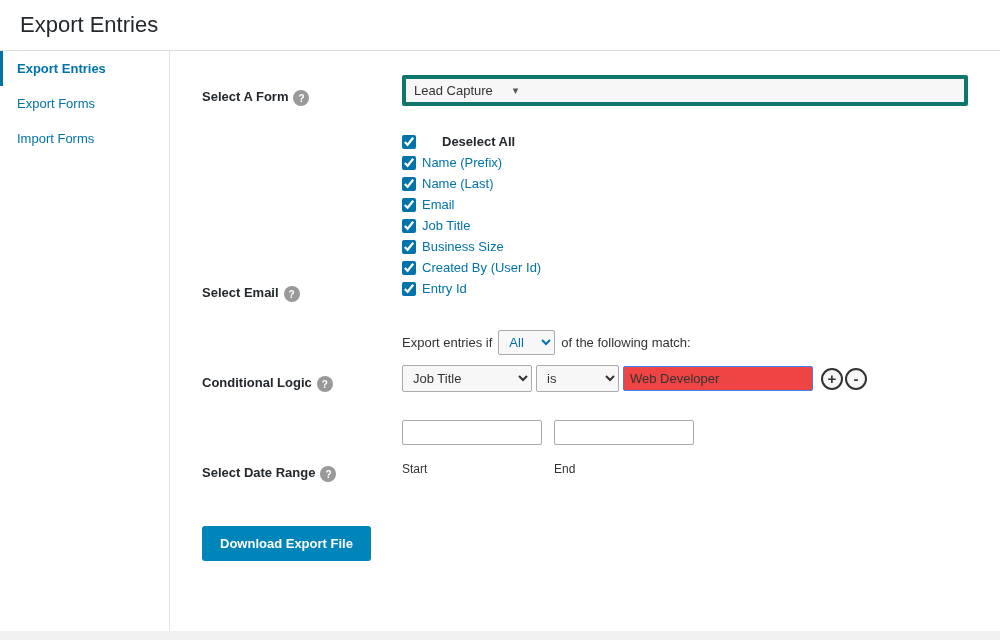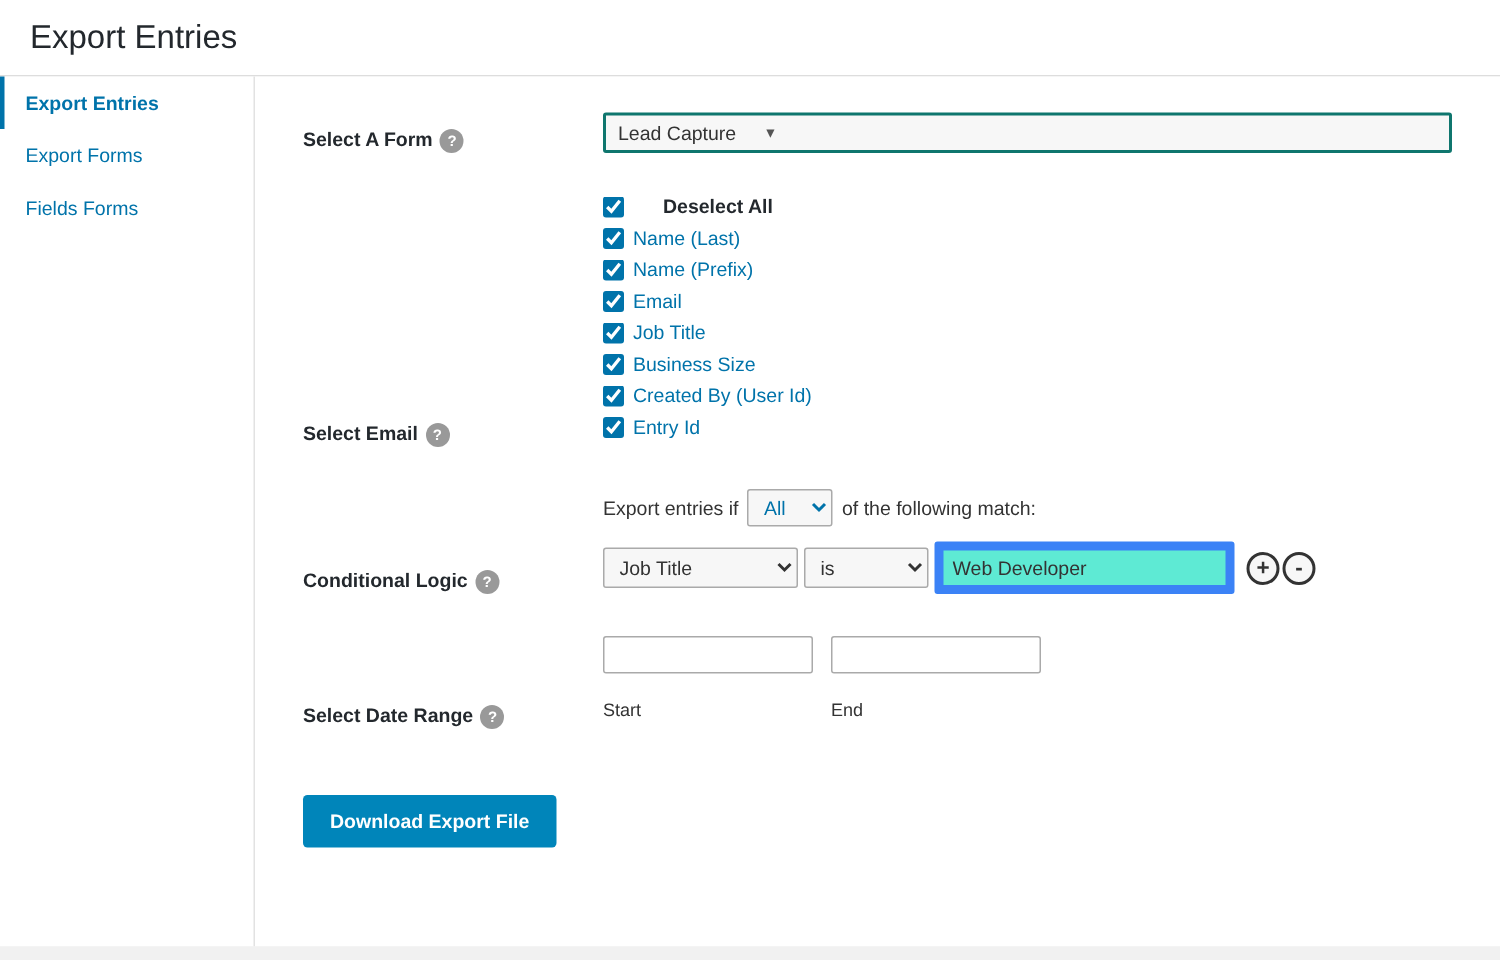--- a/index.html
+++ b/index.html
@@ -75,21 +75,21 @@
       cursor: pointer;
       font-style: normal;
       margin-top: 1px;
     }
     .form-control-area {
       flex: 1;
     }
     .select-form-dropdown {
       display: flex;
       align-items: center;
-      border: 2px solid #0f766e;
+      border: 4px solid #0f766e;
       border-radius: 2px;
       background: #f7f7f7;
       padding: 4px 8px;
       min-width: 160px;
       cursor: pointer;
       font-size: 13px;
       color: #333;
       gap: 20px;
     }
     .select-form-dropdown .chevron {
@@ -147,25 +147,25 @@
     .cond-filter-select {
       border: 1px solid #aaa;
       border-radius: 2px;
       padding: 4px 6px;
       font-size: 13px;
       background: #f7f7f7;
       color: #333;
       min-width: 130px;
     }
     .cond-filter-input {
-      border: 6px solid #3b82f6;
+      border: 1px solid #3b82f6;
       border-radius: 2px;
       padding: 4px 6px;
       font-size: 13px;
-      background: #5eead4;
+      background: #ef4444;
       color: #333;
       min-width: 130px;
     }
     .plus-minus-btns {
       display: flex;
       gap: 2px;
       align-items: center;
       margin-left: 4px;
     }
     .circle-btn {
@@ -227,21 +227,21 @@
 </head>
 <body>
 
 <div class="page-title">Export Entries</div>
 
 <div class="layout">
 
   <nav class="sidebar">
     <a class="sidebar-item active">Export Entries</a>
     <a class="sidebar-item">Export Forms</a>
-    <a class="sidebar-item">Fields Forms</a>
+    <a class="sidebar-item">Import Forms</a>
   </nav>
 
   <div class="main-content">
 
     <div class="form-row">
       <div class="form-label">
         <span>Select A Form</span>
         <span class="help-icon">?</span>
       </div>
       <div class="form-control-area">
@@ -258,25 +258,25 @@
         <span class="help-icon">?</span>
       </div>
       <div class="form-control-area">
         <ul class="checkbox-list">
           <li class="deselect-all">
             <input type="checkbox" checked="" style="">
             <span>Deselect All</span>
           </li>
           <li>
             <input type="checkbox" checked="" style="">
+            <span>Name (Prefix)</span>
+          </li>
+          <li>
+            <input type="checkbox" checked="" style="">
             <span>Name (Last)</span>
-          </li>
-          <li>
-            <input type="checkbox" checked="" style="">
-            <span>Name (Prefix)</span>
           </li>
           <li>
             <input type="checkbox" checked="" style="">
             <span>Email</span>
           </li>
           <li>
             <input type="checkbox" checked="" style="">
             <span>Job Title</span>
           </li>
           <li>

